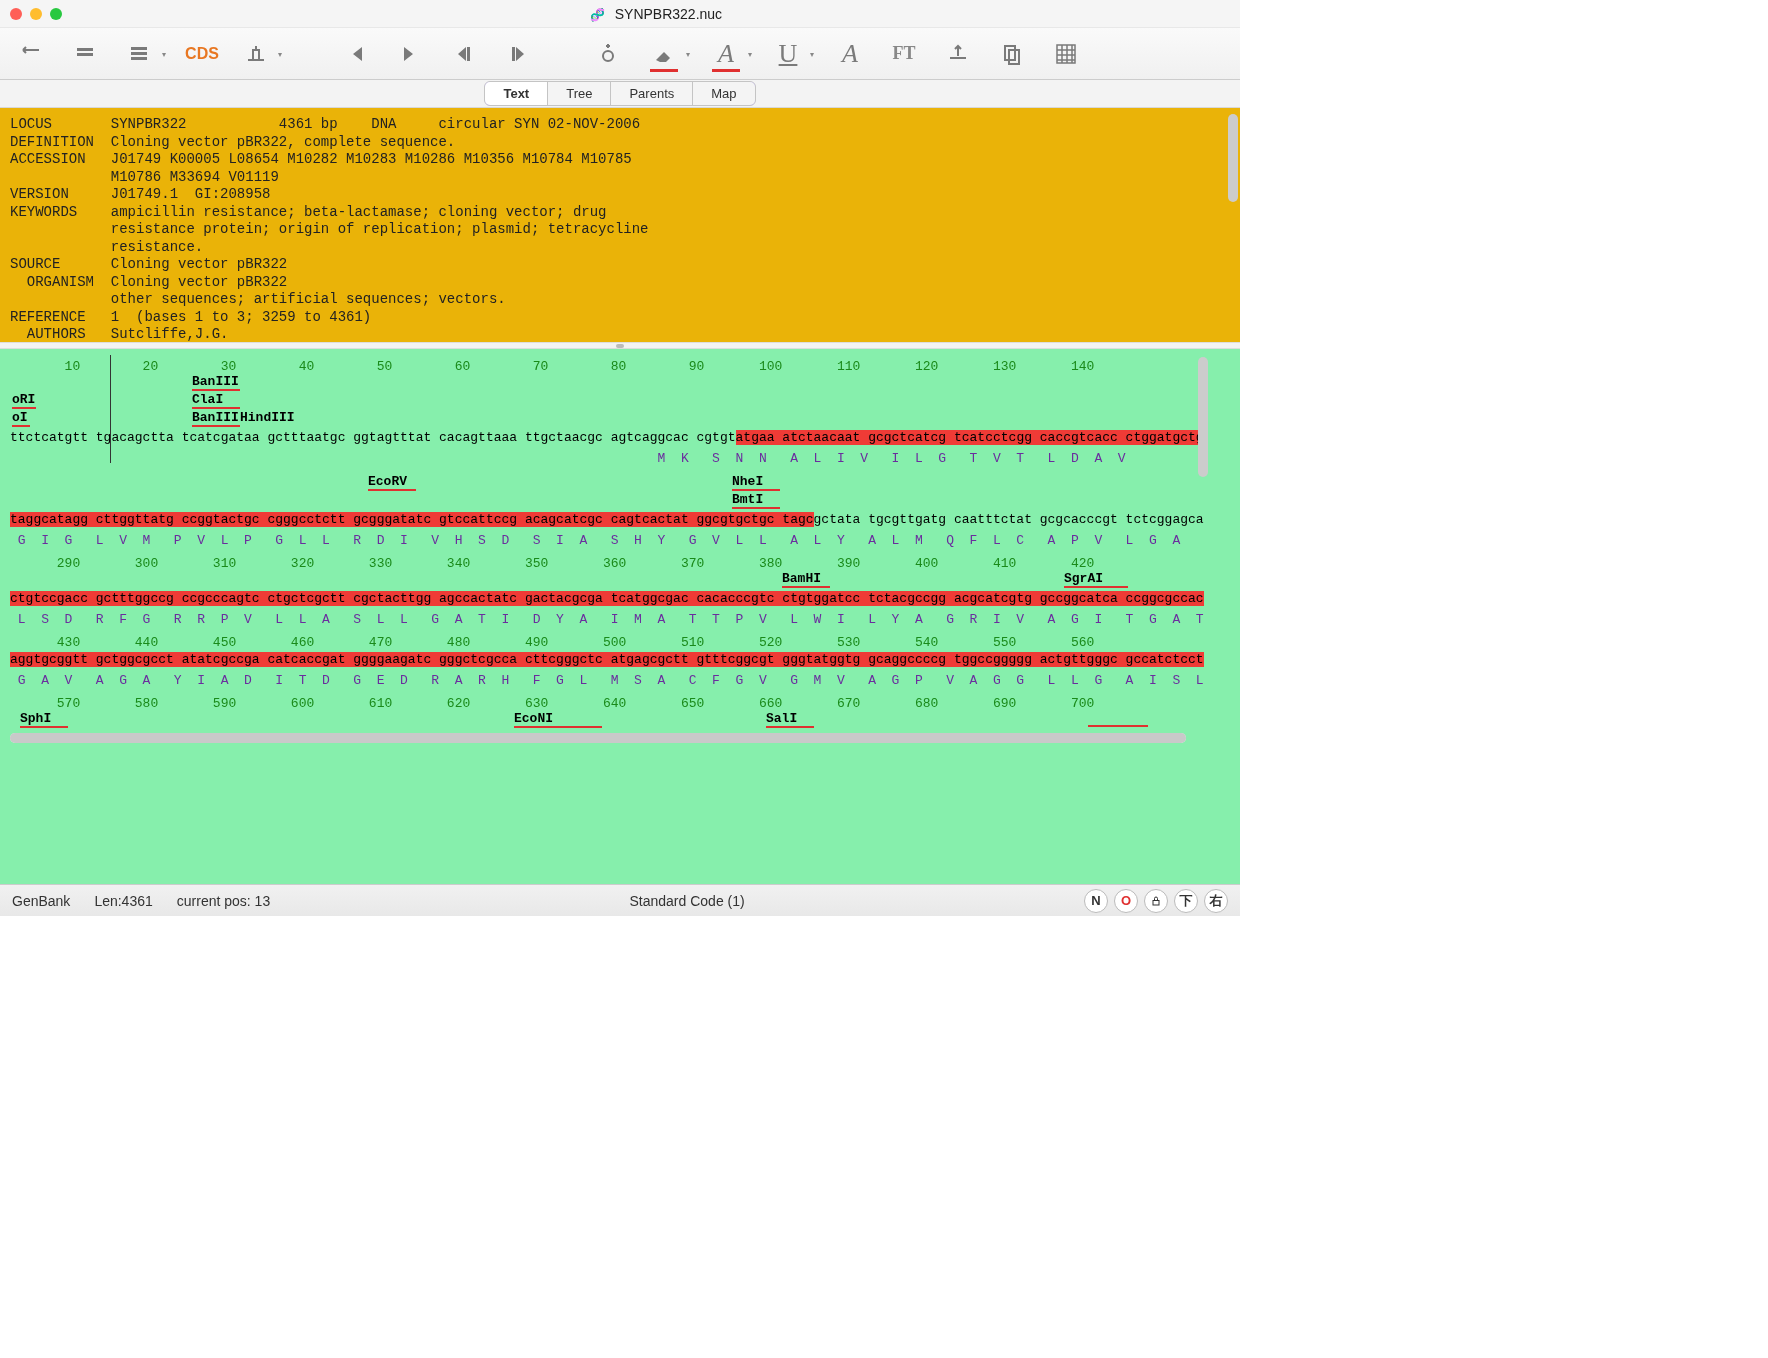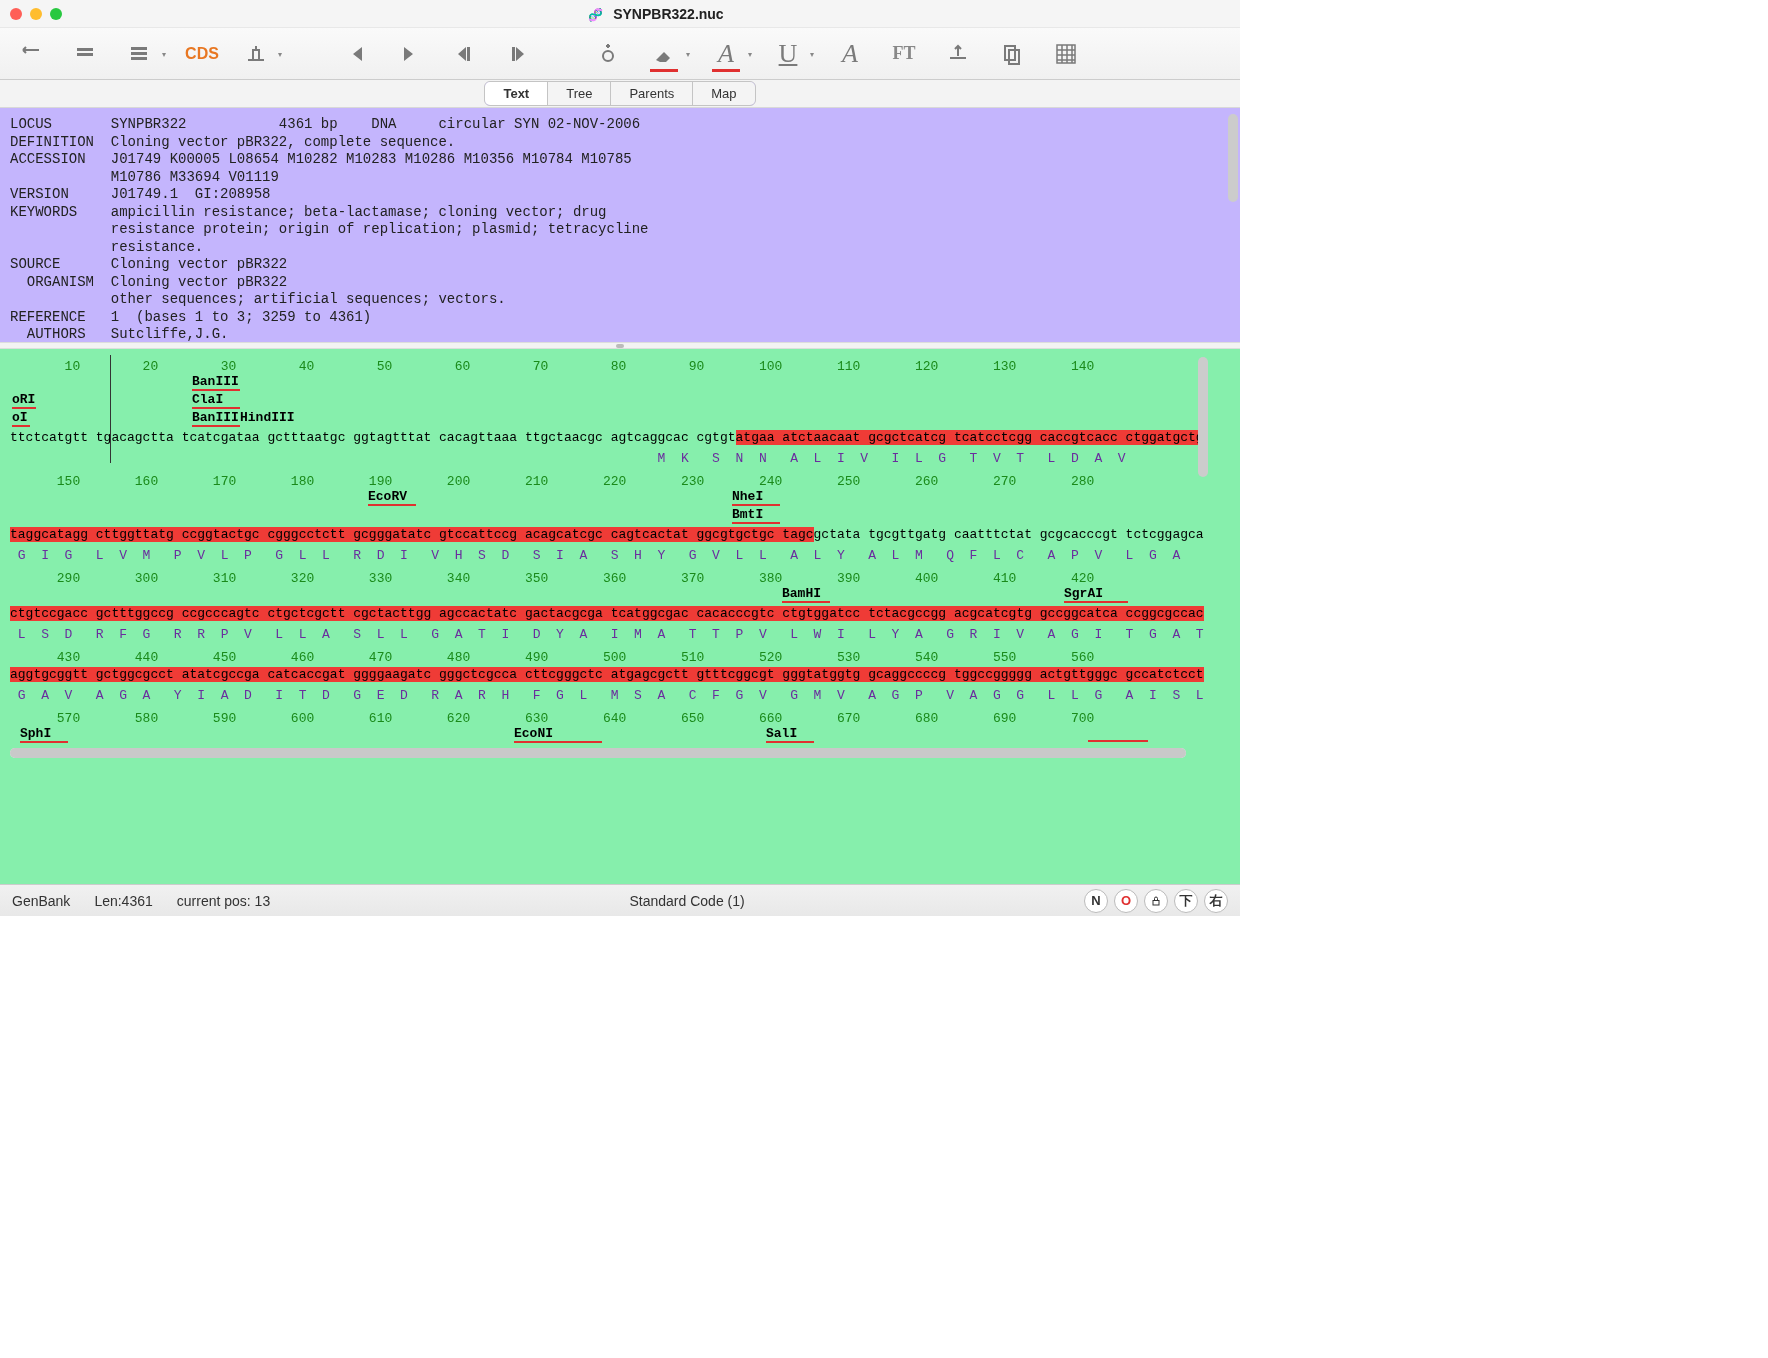--- a/index.html
+++ b/index.html
@@ -4,21 +4,21 @@
 <style>
 *{box-sizing:border-box;margin:0;padding:0;}
 html,body{width:1240px;height:953px;font-family:Arial,Helvetica,sans-serif;font-size:12px;background:#fff;overflow:hidden;}
 
 .titlebar{height:28px;background:#f5f5f5;display:flex;align-items:center;padding:0 10px;border-bottom:1px solid #e8e8e8;}
 .traffic{display:flex;gap:8px;margin-right:20px;}
 .dot{width:12px;height:12px;border-radius:50%;}
 .dot.red{background:#ff5f57;}
 .dot.yellow{background:#ffbd2e;}
 .dot.green{background:#28c840;}
-.title-center{flex:1;text-align:center;font-weight:700;font-size:14px;color:#222;}
+.title-center{flex:1;text-align:center;font-weight:400;font-size:14px;color:#222;}
 .title-center .doc-icon{display:inline-block;margin-right:6px;color:#888;font-size:12px;}
 
 .toolbar{height:52px;background:linear-gradient(#fafafa,#f0f0f0);border-bottom:1.5px solid #ccc;display:flex;align-items:center;gap:22px;padding:0 16px;}
 .tbtn{width:32px;height:32px;display:flex;align-items:center;justify-content:center;color:#7a7a7a;cursor:pointer;position:relative;}
 .tbtn svg{width:24px;height:24px;}
 .tbtn .caret{position:absolute;right:-10px;top:12px;font-size:8px;color:#888;}
 .tbtn.withcaret{margin-right:8px;}
 .tbtn .underline-red{position:absolute;bottom:-2px;left:2px;width:28px;height:3px;background:#e03030;}
 .tbtn .letter{font-family:Georgia,serif;font-size:26px;font-weight:400;color:#7a7a7a;font-style:italic;}
 .tbtn .letterU{font-family:Georgia,serif;font-size:26px;font-weight:400;color:#7a7a7a;}
@@ -26,21 +26,21 @@
 .tbtn.ft{font-family:Georgia,serif;font-size:18px;font-weight:600;color:#888;}
 .tsep{width:16px;}
 
 .tabs-row{height:28px;background:#f3f3f3;border-bottom:1px solid #d8d8d8;display:flex;align-items:center;justify-content:center;}
 .segment{display:flex;border:1px solid #c4c4c4;border-radius:6px;overflow:hidden;background:#c4b5fd;}
 .segment .seg{padding:4px 18px;font-size:13px;color:#333;border-right:1px solid #c4c4c4;cursor:pointer;}
 .segment .seg:last-child{border-right:none;}
 .segment .seg.active{background:#fff;font-weight:600;}
 .segment .seg:not(.active){background:#f4f4f4;}
 
-.header-pane{height:235px;overflow:hidden;background:#c4b5fd;border-bottom:1px solid #ddd;padding:8px 10px;position:relative;}
+.header-pane{height:235px;overflow:hidden;background:#eab308;border-bottom:1px solid #ddd;padding:8px 10px;position:relative;}
 .header-pane pre{font-family:Menlo,Monaco,'Courier New',monospace;font-size:14px;line-height:1.25;white-space:pre;color:#222;}
 .header-scroll{position:absolute;right:2px;top:6px;width:10px;height:88px;background:#ccc;border-radius:5px;}
 
 .splitter{height:6px;background:#f3f3f3;display:flex;align-items:center;justify-content:center;border-bottom:1px solid #ddd;}
 .splitter .handle{width:8px;height:4px;background:#bbb;border-radius:2px;}
 
 .seqpane{height:535px;overflow:auto;background:#86efac;position:relative;font-family:Menlo,Monaco,'Courier New',monospace;font-size:13px;}
 .seqinner{position:relative;padding:6px 10px 20px 10px;width:1210px;}
 .ruler{white-space:pre;color:#1a8a1a;font-size:13px;letter-spacing:0;margin-top:4px;}
 .sites-row{position:relative;height:18px;}
@@ -214,21 +214,20 @@
     <div class="site" style="left:182px"><span>ClaI</span><span class="sunder" style="width:48px"></span></div>
   </div>
   <div class="sites-row">
     <div class="site" style="left:2px"><span>oI</span><span class="sunder" style="width:18px"></span></div>
     <div class="site" style="left:182px"><span>BanIII</span></div>
     <div class="site" style="left:230px"><span>HindIII</span><span class="sunder" style="width:48px;margin-left:-48px"></span></div>
   </div>
   <div class="seqline"><span>ttctcatgtt tgacagctta tcatcgataa gctttaatgc ggtagtttat cacagttaaa ttgctaacgc agtcaggcac cgtgt</span><span class="hl">atgaa atctaacaat gcgctcatcg tcatcctcgg caccgtcacc ctggatgctg</span></div>
   <div class="aa-row">                                                                                   M  K   S  N  N   A  L  I  V   I  L  G   T  V  T   L  D  A  V</div>
 
-  <div class="ruler">      150       160       170       180       190       200       210       220       230       240       250       260       270       280</div>
   <div class="sites-row">
     <div class="site" style="left:358px"><span>EcoRV</span><span class="sunder" style="width:48px"></span></div>
     <div class="site" style="left:722px"><span>NheI</span><span class="sunder" style="width:48px"></span></div>
   </div>
   <div class="sites-row">
     <div class="site" style="left:722px"><span>BmtI</span><span class="sunder" style="width:48px"></span></div>
   </div>
   <div class="seqline"><span class="hl">taggcatagg cttggttatg ccggtactgc cgggcctctt gcgggatatc gtccattccg acagcatcgc cagtcactat ggcgtgctgc tagc</span><span>gctata tgcgttgatg caatttctat gcgcacccgt tctcggagca</span></div>
   <div class="aa-row"> G  I  G   L  V  M   P  V  L  P   G  L  L   R  D  I   V  H  S  D   S  I  A   S  H  Y   G  V  L  L   A  L  Y   A  L  M   Q  F  L  C   A  P  V   L  G  A</div>
 

